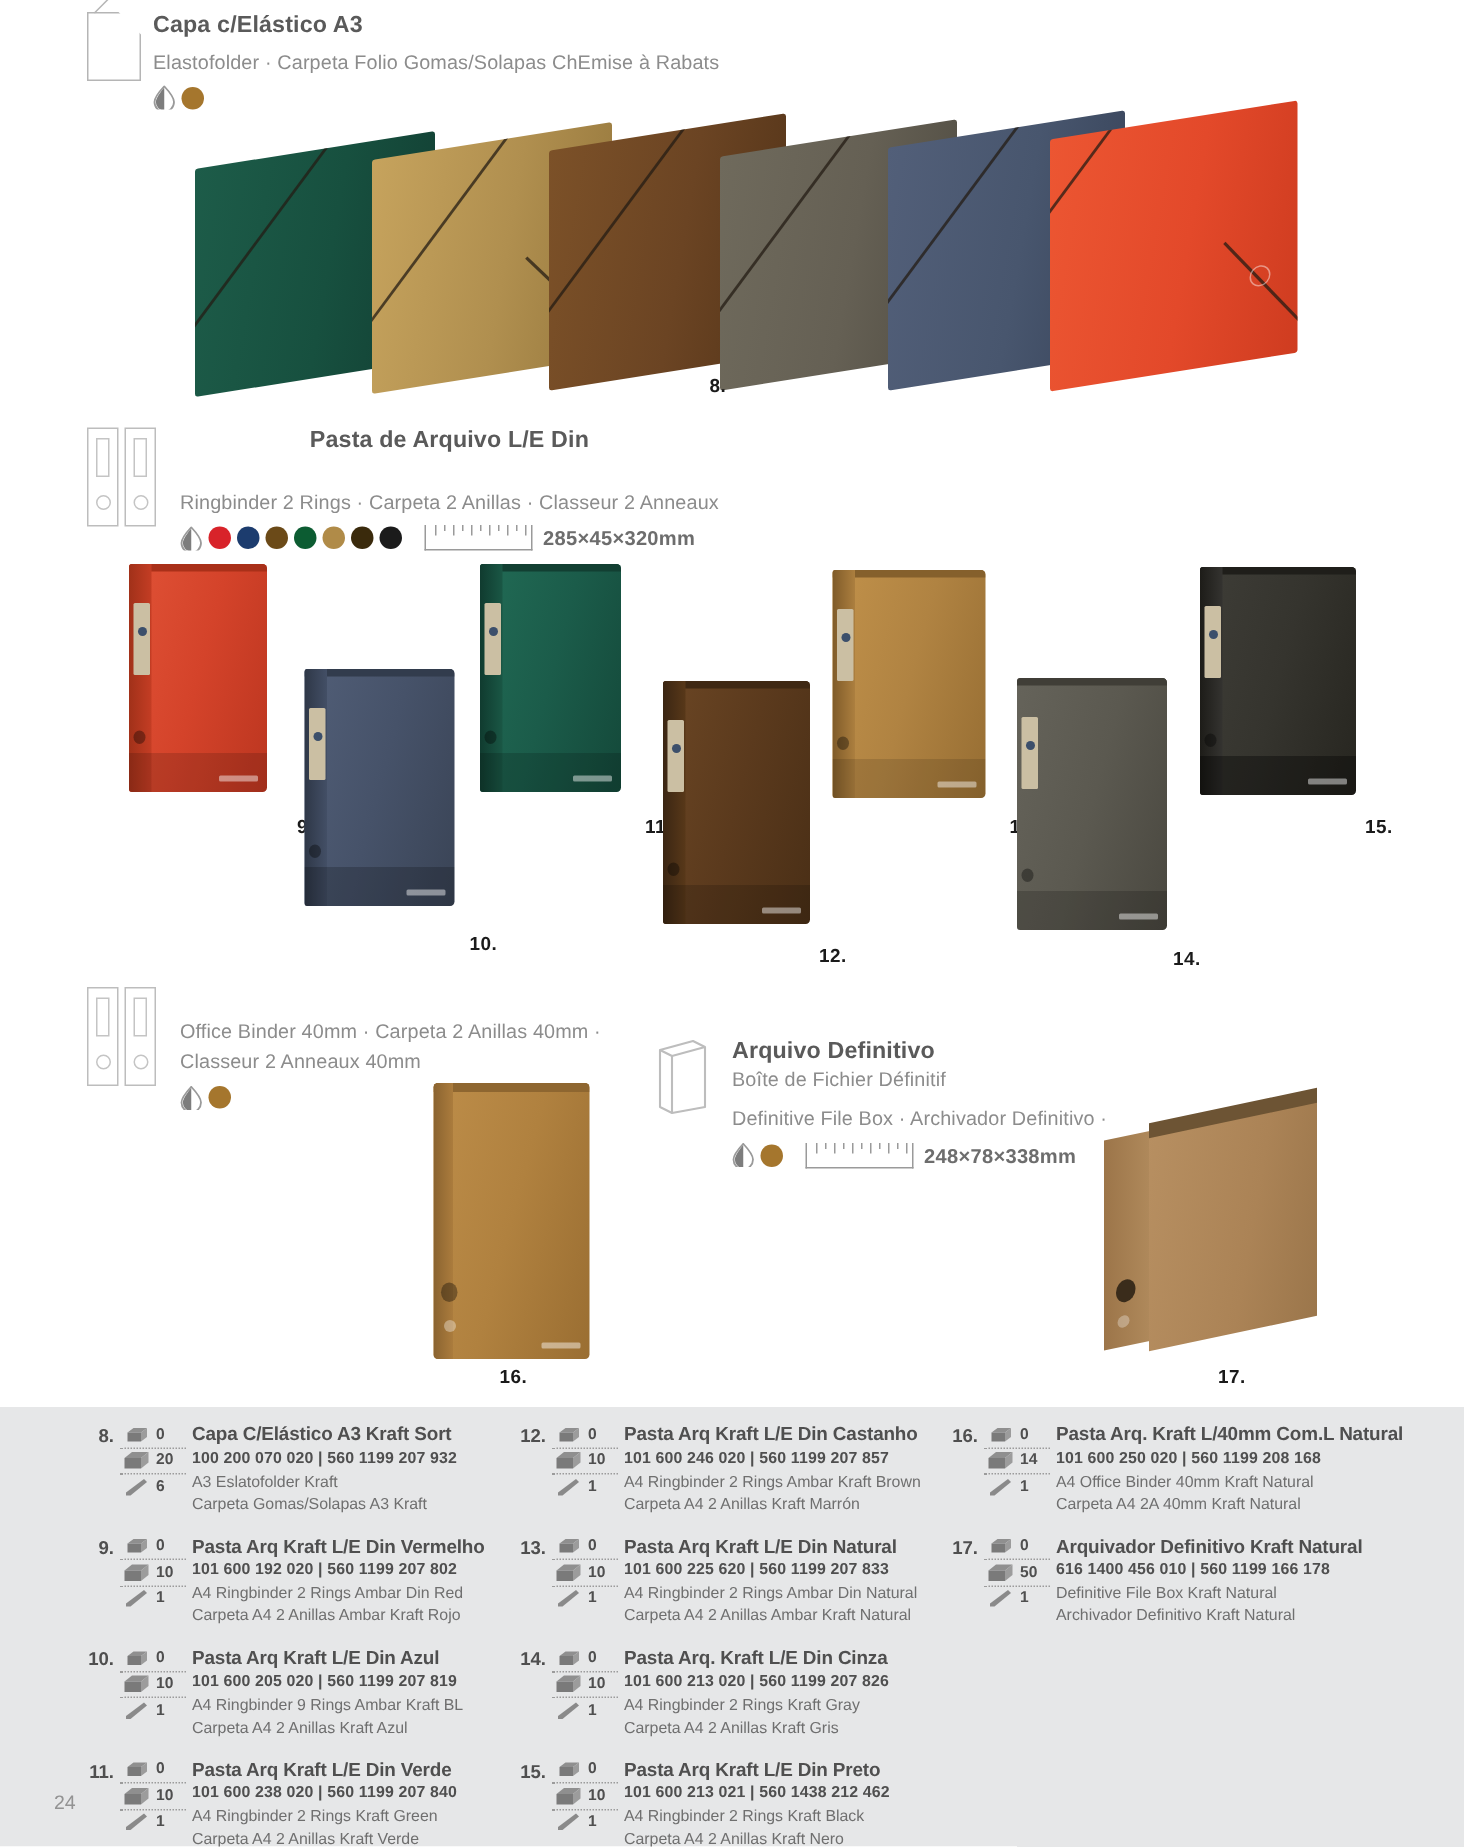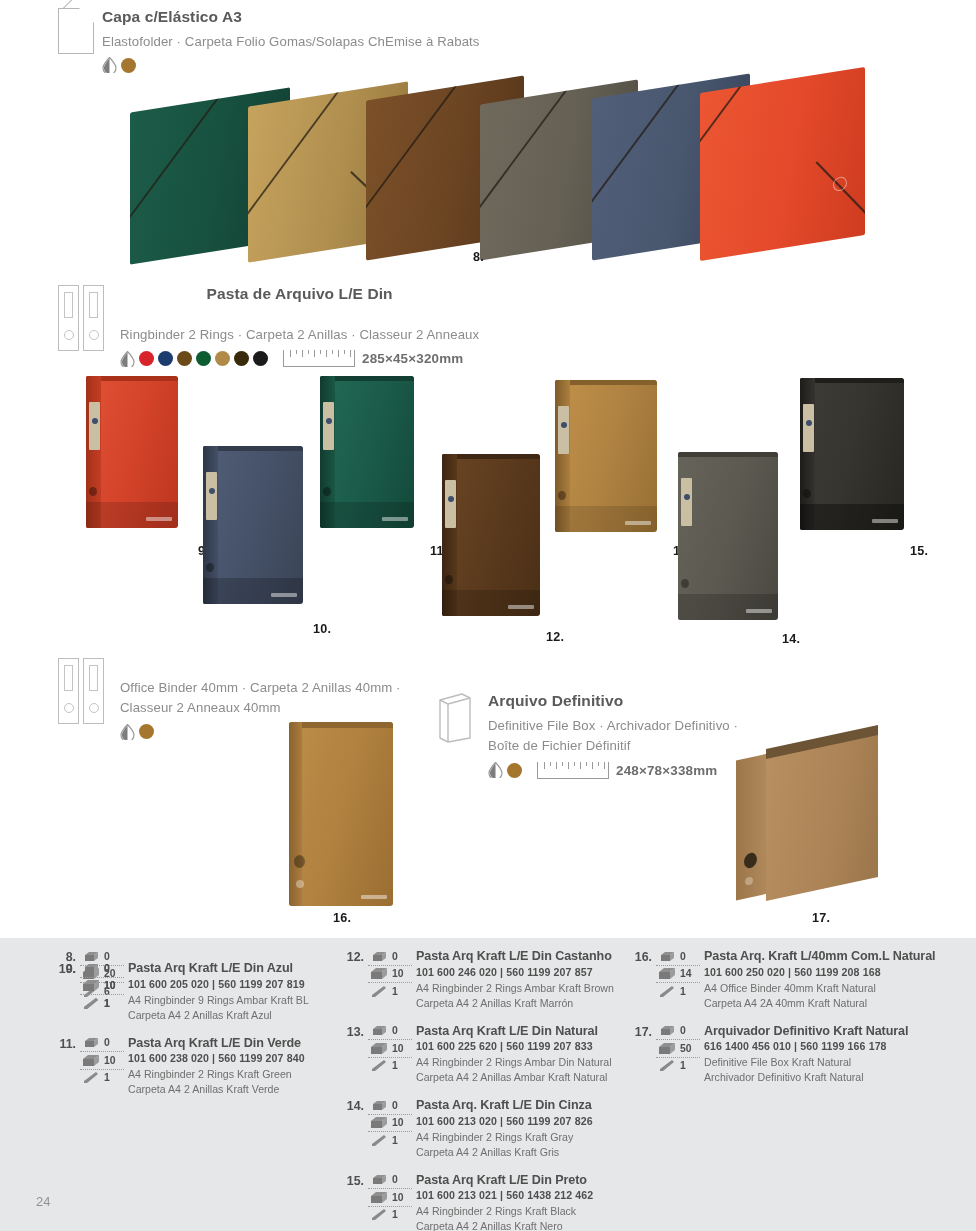--- a/index.html
+++ b/index.html
@@ -305,22 +305,22 @@
   <div style="display:flex;gap:16px;">
     <div class="ico-box">
       <svg width="34" height="52" viewBox="0 0 34 52">
         <path d="M2 8 L24 2 L32 6 L32 46 L10 50 L2 46 Z" fill="#fff" stroke="#bdbdbd" stroke-width="1.4" stroke-linejoin="round"></path>
         <path d="M2 8 L10 12 L10 50" fill="none" stroke="#bdbdbd" stroke-width="1.4"></path>
         <path d="M10 12 L32 6" fill="none" stroke="#bdbdbd" stroke-width="1.4"></path>
       </svg>
     </div>
     <div>
       <div class="sec-title">Arquivo Definitivo</div>
+      <div class="sec-sub">Boîte de Fichier Définitif</div>
       <div class="sec-sub" style="margin-top:6px;">Definitive File Box · Archivador Definitivo ·</div>
-      <div class="sec-sub">Boîte de Fichier Définitif</div>
       <div class="swatches">
         <span class="drop">
           <svg width="15" height="16" viewBox="0 0 15 16">
               <path d="M7.5 0.5 C7.5 0.5 1 7.5 1 11 a6.5 6.5 0 0 0 13 0 C14 7.5 7.5 .5 7.5 .5 z" fill="#fff" stroke="#9a9a9a" stroke-width="1.2"></path>
               <path d="M7.5 1.4 C7.5 1.4 1.9 7.8 1.9 11 a5.6 5.6 0 0 0 5.6 5.6 z" fill="#7d7d7d"></path>
             </svg>
         </span>
         <span class="sw" style="background:#a5762d"></span>
         <span class="dims">
           <span class="ruler">
@@ -381,20 +381,26 @@
           </div>
         <div class="irow">
             <span class="gl">
               <svg width="16" height="13" viewBox="0 0 16 13">
                 <path d="M13 1 L15 3 L4 12 L1 12 L1 10 Z" fill="#8a8a8a"></path>
               </svg>
             </span>
             <span class="qty">6</span>
           </div>
       </div>
+      <div class="e-txt">
+        <div class="e-name">Capa C/Elástico A3 Kraft Sort</div>
+        <div class="e-code">100 200 070 020  |  560 1199 207 932</div>
+        <div class="e-d">A3 Eslatofolder Kraft</div>
+        <div class="e-d">Carpeta Gomas/Solapas A3 Kraft</div>
+      </div>
     </div>
 
     <div class="entry">
       <div class="e-num">9.</div>
       <div class="e-icons">
         <div class="irow">
             <span class="gl">
               <svg width="15" height="11" viewBox="0 0 15 11">
                 <path d="M1 4 L5 1 L14 1 L10 4 Z" fill="#8f8f8f"></path>
                 <path d="M1 4 L10 4 L10 10 L1 10 Z" fill="#7a7a7a"></path>
@@ -414,20 +420,26 @@
             <span class="qty">10</span>
           </div>
         <div class="irow">
             <span class="gl">
               <svg width="16" height="13" viewBox="0 0 16 13">
                 <path d="M13 1 L15 3 L4 12 L1 12 L1 10 Z" fill="#8a8a8a"></path>
               </svg>
             </span>
             <span class="qty">1</span>
           </div>
+      </div>
+      <div class="e-txt">
+        <div class="e-name">Pasta Arq Kraft L/E Din Vermelho</div>
+        <div class="e-code">101 600 192 020  |  560 1199 207 802</div>
+        <div class="e-d">A4 Ringbinder 2 Rings Ambar Din Red</div>
+        <div class="e-d">Carpeta A4 2 Anillas Ambar Kraft Rojo</div>
       </div>
     </div>
 
     <div class="entry">
       <div class="e-num">10.</div>
       <div class="e-icons">
         <div class="irow">
             <span class="gl">
               <svg width="15" height="11" viewBox="0 0 15 11">
                 <path d="M1 4 L5 1 L14 1 L10 4 Z" fill="#8f8f8f"></path>

